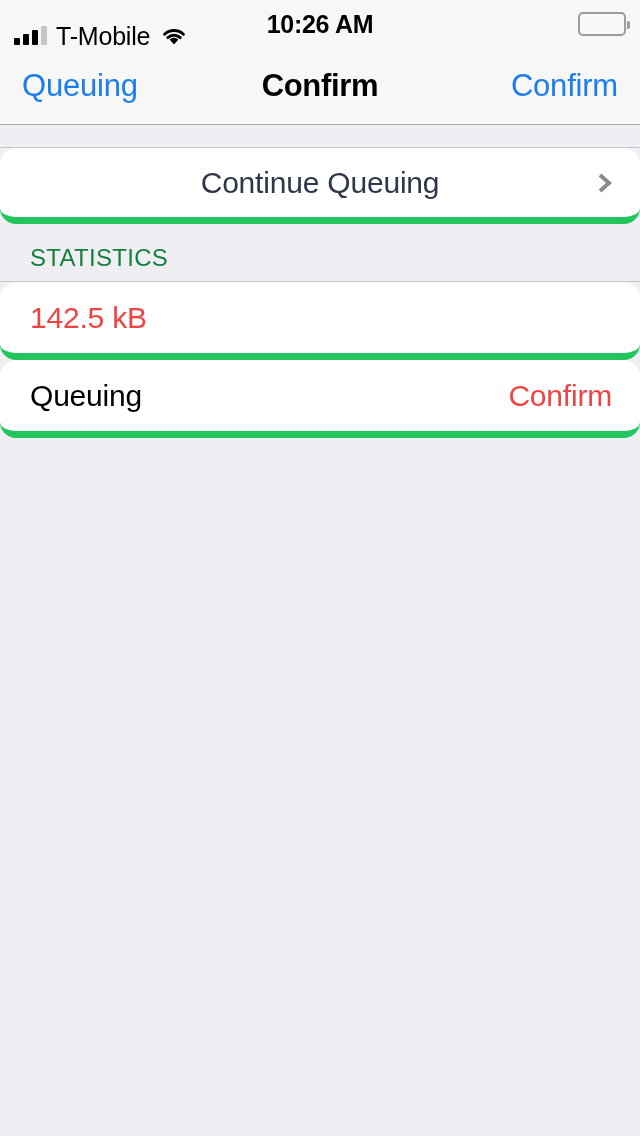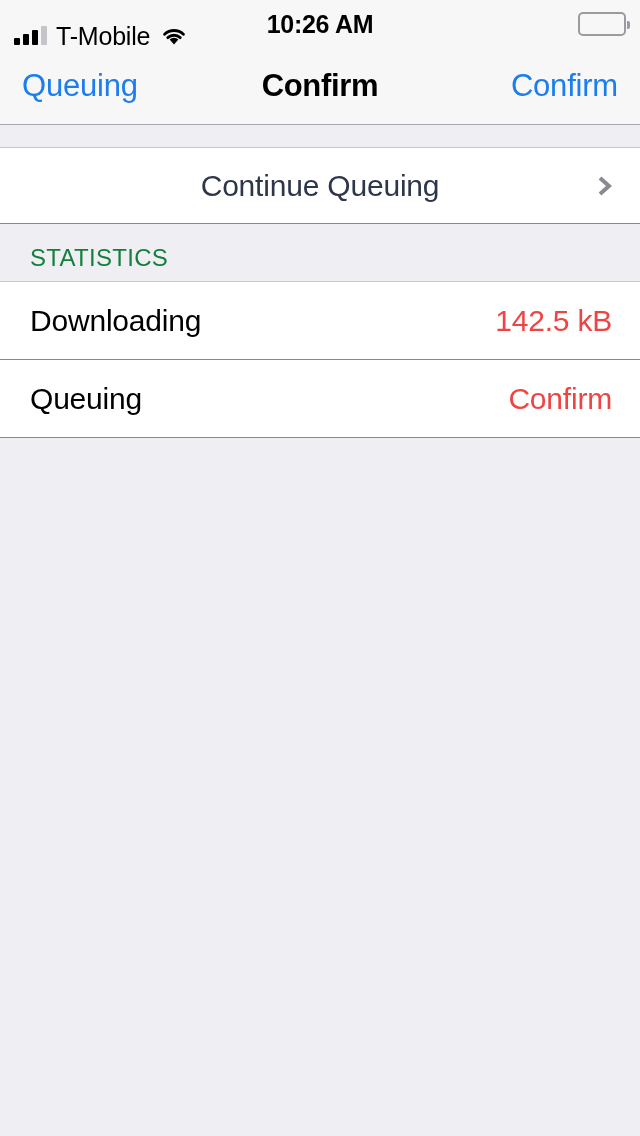--- a/index.html
+++ b/index.html
@@ -167,25 +167,26 @@
     background: #efeef3;
     overflow: hidden;
   }
   .gap-strip {
     height: 22px;
     background: #efeef3;
     border-bottom: 1px solid #c8c7cc;
   }
   .cell {
     background: #ffffff;
-    border-bottom: 1px solid #22c55e;
+    border-bottom: 7px solid #22c55e;
     box-sizing: border-box;
     display: flex;
     align-items: center;
     position: relative;
+    border-radius: 16px;
   }
   .cell.tall { height: 76px; }
   .cell.row { height: 78px; padding: 0 28px 0 30px; }
 
   .cell-centered-label {
     position: absolute;
     left: 0; right: 0;
     text-align: center;
     font-size: 30px;
     color: #2e3649;
@@ -282,21 +283,20 @@
       <span class="chevron">
         <svg width="22" height="22" viewBox="0 0 22 22">
           <path d="M6 3 L15 11 L6 19" stroke="#8a8a8f" stroke-width="4" fill="none" stroke-linejoin="miter" stroke-linecap="butt"></path>
         </svg>
       </span>
     </div>
 
     <div class="section-header">STATISTICS</div>
 
     <div class="cell row">
-      <span class="row-title">Downloading</span>
       <span class="row-value">142.5 kB</span>
     </div>
 
 
     <div class="cell row">
       <span class="row-title">Queuing</span>
       <span class="row-value">Confirm</span>
     </div>
 
     <div class="filler"></div>

